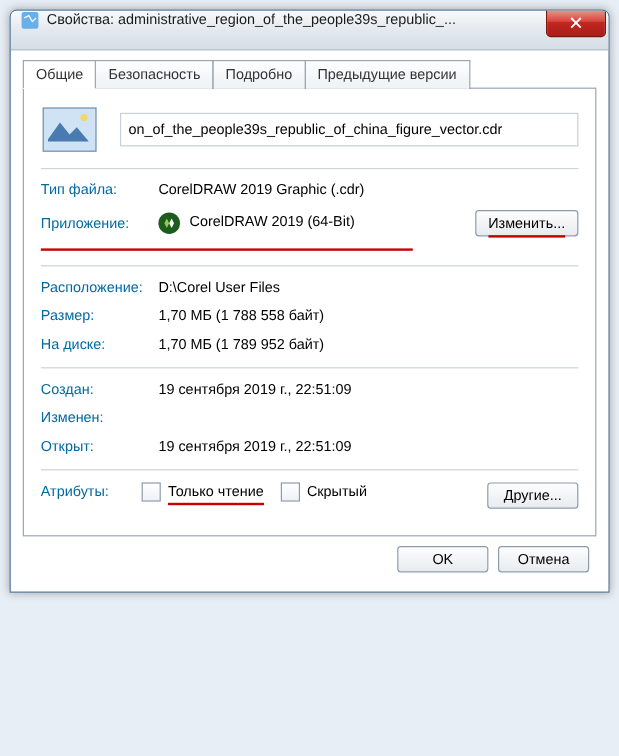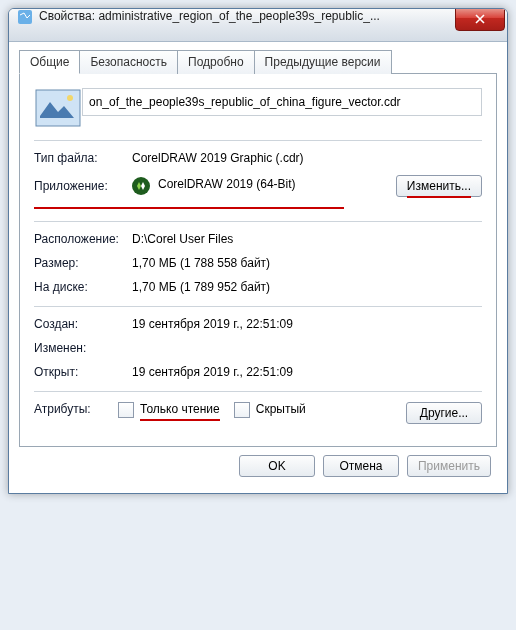--- a/index.html
+++ b/index.html
@@ -7,26 +7,26 @@
 .titlebar{height:32px;background:linear-gradient(180deg,#f8f9fa 0%,#e4e9ef 50%,#d5dde6 100%);border-bottom:1px solid #a8b8c8;display:flex;align-items:flex-start;padding:0 0 0 8px;gap:6px}
 .ticon{width:16px;height:16px;display:inline-block}
 .ticon svg{width:16px;height:16px}
 .title{flex:1;color:#1a1a1a;font-size:12px;white-space:nowrap;overflow:hidden;text-overflow:ellipsis}
 .close{width:48px;height:22px;margin-top:-2px;margin-right:2px;background:linear-gradient(180deg,#e89a90 0%,#d9433b 45%,#c22820 46%,#a81e18 100%);border:1px solid #7a1510;border-radius:0 0 4px 4px;display:flex;align-items:center;justify-content:center;color:#fff;font-size:12px;text-shadow:0 -1px 0 rgba(0,0,0,0.4)}
 .client{padding:8px 10px 10px}
 .tabs{display:flex;gap:0;margin-bottom:-1px;position:relative;z-index:2}
 .tab{padding:4px 10px;border:1px solid #9aa7b4;background:linear-gradient(180deg,#fdfefe,#eef2f6);border-bottom:none;margin-right:-1px;font-size:12px;color:#333;cursor:pointer}
 .tab.active{background:#fff;border-bottom:1px solid #fff;position:relative;z-index:3}
 .tabpage{border:1px solid #9aa7b4;background:#fff;padding:14px 14px 12px;position:relative;z-index:1}
-.filebox{display:flex;margin-bottom:6px}
+.filebox{display:flex;align-items:center;gap:18px;margin-bottom:6px}
 .fileicon{width:48px;height:40px}
 .filename{flex:1;border:1px solid #c8cfd6;padding:3px 6px;font-size:12px;height:20px;line-height:20px;overflow:hidden;white-space:nowrap}
 hr.sep{border:none;border-top:1px solid #cdd4db;margin:12px 0 10px}
 .row{display:flex;align-items:center;margin:10px 0;font-size:12px}
-.lbl{width:98px;flex:none;color:#0f172a}
+.lbl{width:98px;flex:none;color:#0369a1}
 .val{flex:1;color:#000}
 .approw{display:flex;align-items:center}
 .appname{display:flex;gap:8px;flex:1}
 .appicon{width:18px;height:18px;background:#1e5c1e;border-radius:50%;display:flex;align-items:center;justify-content:center}
 .appicon svg{width:12px;height:12px}
 .btn{background:linear-gradient(180deg,#fdfdfd,#e7ecf1);border:1px solid #8e9aac;border-radius:3px;padding:3px 10px;font-size:12px;min-width:76px;cursor:pointer}
 .btn.disabled{color:#9a9a9a;cursor:default}
 .under-red{border-bottom:2px solid #c80000;padding-bottom:3px}
 .redline{height:2px;background:#c80000;margin-top:2px}
 .attrs{display:flex;align-items:flex-start;gap:14px}
@@ -138,16 +138,15 @@
           <span class="cb"></span><span>Скрытый</span>
         </label>
         <span style="flex:1"></span>
         <button class="btn">Другие...</button>
       </div>
     </div>
 
     <div class="footer">
       <button class="btn">OK</button>
       <button class="btn">Отмена</button>
-      <button class="btn disabled">Применить</button>
     </div>
   </div>
 </div>
 
 </body></html>

